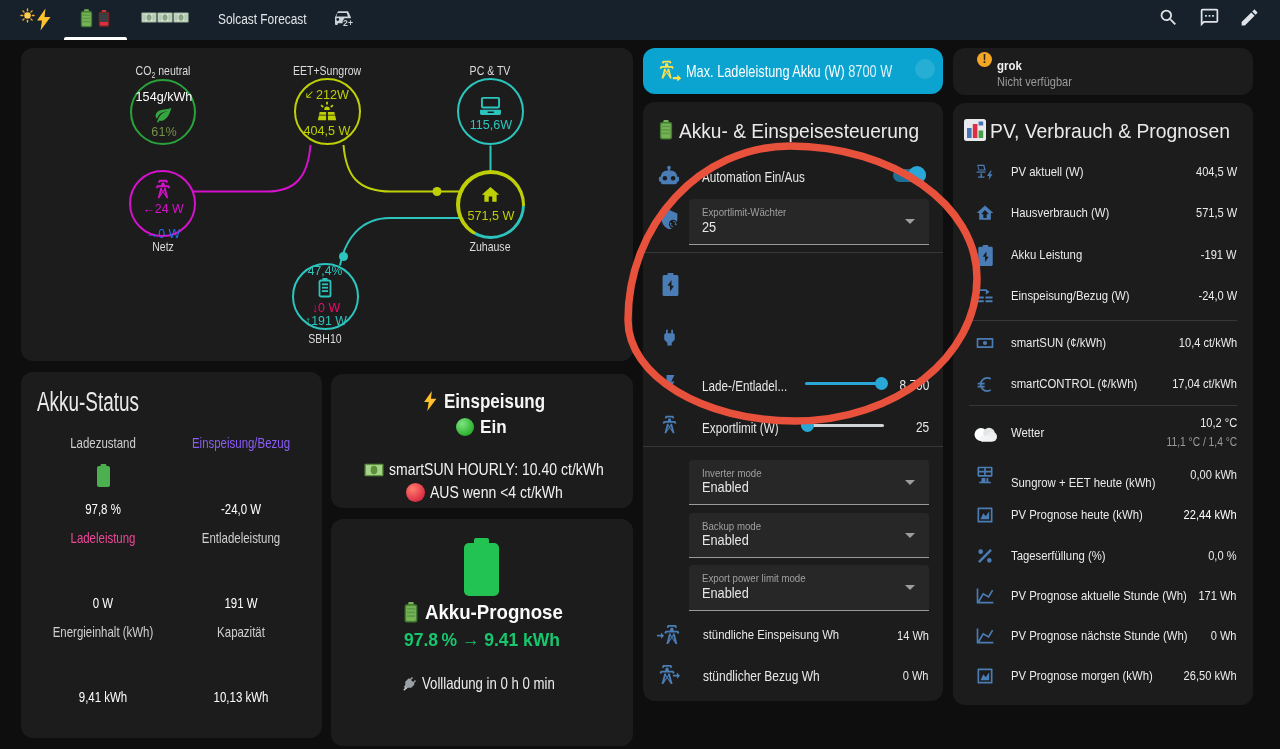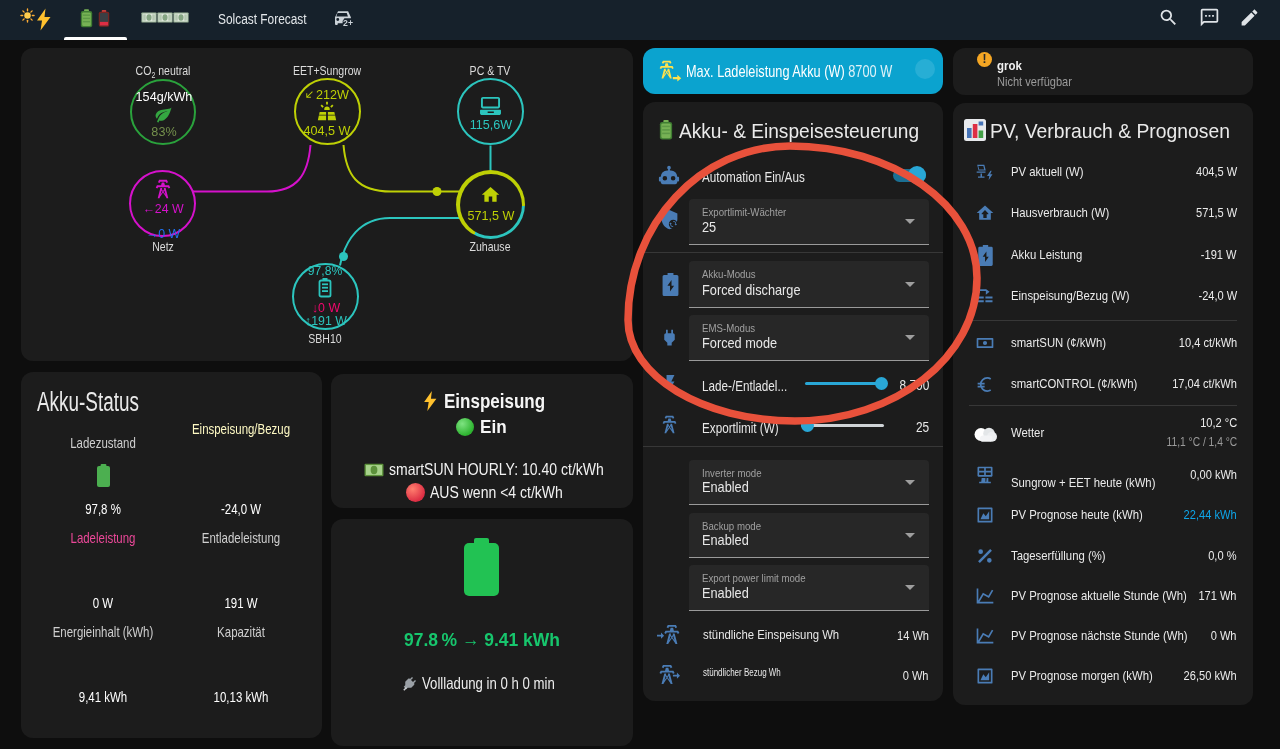--- a/index.html
+++ b/index.html
@@ -90,21 +90,21 @@
 <div style="position:absolute;font-size:13.5px;color:#dcdcdc;white-space:nowrap;left:306px;top:15px;transform:translateX(-50%);"><span style="display:inline-block;transform:scaleX(0.78);transform-origin:50% 50%;">EET+Sungrow</span></div>
 <div style="position:absolute;font-size:13.5px;color:#dcdcdc;white-space:nowrap;left:469px;top:15px;transform:translateX(-50%);"><span style="display:inline-block;transform:scaleX(0.78);transform-origin:50% 50%;">PC &amp; TV</span></div>
 <div style="position:absolute;font-size:13.5px;color:#dcdcdc;white-space:nowrap;left:142px;top:191px;transform:translateX(-50%);"><span style="display:inline-block;transform:scaleX(0.78);transform-origin:50% 50%;">Netz</span></div>
 <div style="position:absolute;font-size:13.5px;color:#dcdcdc;white-space:nowrap;left:469px;top:191px;transform:translateX(-50%);"><span style="display:inline-block;transform:scaleX(0.78);transform-origin:50% 50%;">Zuhause</span></div>
 <div style="position:absolute;font-size:13.5px;color:#dcdcdc;white-space:nowrap;left:304px;top:283px;transform:translateX(-50%);"><span style="display:inline-block;transform:scaleX(0.78);transform-origin:50% 50%;">SBH10</span></div>
 <div class="abs" style="left:109px;top:31px;width:66px;height:66px;border-radius:50%;border:2px solid #2aa23c;"></div>
 <div style="position:absolute;font-size:13px;color:#fff;white-space:nowrap;left:142.5px;top:41px;transform:translateX(-50%);"><span style="display:inline-block;transform:scaleX(0.97);transform-origin:50% 50%;">154g/kWh</span></div>
 <svg style="position:absolute;left:133px;top:57px;" width="19" height="19" viewBox="0 0 24 24" fill="#34a641">
       <path d="M17,8C8,10 5.9,16.17 3.82,21.34L5.71,22L6.66,19.7C7.14,19.87 7.64,20 8,20C19,20 22,3 22,3C21,5 14,5.25 9,6.25C4,7.25 2,11.5 2,13.5C2,15.5 3.75,17.25 3.75,17.25C7,8 17,8 17,8Z"></path>
     </svg>
-<div style="position:absolute;font-size:13px;color:#74904c;white-space:nowrap;left:142.5px;top:76px;transform:translateX(-50%);"><span style="display:inline-block;transform:scaleX(0.97);transform-origin:50% 50%;">83%</span></div>
+<div style="position:absolute;font-size:13px;color:#74904c;white-space:nowrap;left:142.5px;top:76px;transform:translateX(-50%);"><span style="display:inline-block;transform:scaleX(0.97);transform-origin:50% 50%;">61%</span></div>
 <div class="abs" style="left:273px;top:30px;width:67px;height:67px;border-radius:50%;border:2px solid #bed005;"></div>
 <div style="position:absolute;left:306px;top:39px;transform:translateX(-50%);font-size:13px;color:#bed005;white-space:nowrap;"><svg width="11" height="11" viewBox="0 0 24 24" fill="#bed005" style="vertical-align:-1px;margin-right:1px">
         <path d="M19,6.41L17.59,5L7,15.59V9H5V19H15V17H8.41L19,6.41Z"></path>
       </svg><span style="display:inline-block;transform:scaleX(0.97);transform-origin:0 50%;">212W</span></div>
 <svg style="position:absolute;left:294px;top:52px;" width="24" height="22" viewBox="0 0 24 24" fill="#bed005">
       <path d="M3.33,16H11V13H4L3.33,16M13,16H20.67L20,13H13V16M20.9,17H13V22H22L20.9,17M2,22H11V17H3.1L2,22M11,2H13V5H11V2M17.66,4.93L19.07,6.34L16.95,8.46L15.54,7.05L17.66,4.93M4.93,6.34L6.34,4.93L8.46,7.05L7.05,8.46L4.93,6.34M12,7A3,3 0 0,1 15,10C15,10.35 14.94,10.69 14.83,11H9.17C9.06,10.69 9,10.35 9,10A3,3 0 0,1 12,7Z"></path>
     </svg>
 <div style="position:absolute;font-size:13px;color:#bed005;white-space:nowrap;left:306px;top:75px;transform:translateX(-50%);"><span style="display:inline-block;transform:scaleX(0.97);transform-origin:50% 50%;">404,5 W</span></div>
 <div class="abs" style="left:436px;top:30px;width:67px;height:67px;border-radius:50%;border:2px solid #2cc5be;"></div>
 <svg style="position:absolute;left:458px;top:48px;" width="23" height="20" viewBox="0 0 24 21" fill="#2cc5be">
@@ -117,35 +117,35 @@
     </svg>
 <div style="position:absolute;font-size:13px;color:#d511cb;white-space:nowrap;left:142px;top:153px;transform:translateX(-50%);"><span style="display:inline-block;transform:scaleX(0.95);transform-origin:50% 50%;">←24 W</span></div>
 <div style="position:absolute;font-size:13px;color:#2072f0;white-space:nowrap;left:142px;top:166px;transform:translateX(-50%);margin-top:12px;"><span style="display:inline-block;transform:scaleX(0.95);transform-origin:50% 50%;">→0 W</span></div>
 <div class="abs" style="left:435px;top:122px;width:69px;height:69px;border-radius:50%;background:conic-gradient(#bed005 0 25.5%, #2cc5be 25.5% 58%, #bed005 58% 100%);"></div>
 <div class="abs" style="left:438.5px;top:125.5px;width:62px;height:62px;border-radius:50%;background:#1c1c1c;"></div>
 <svg style="position:absolute;left:459px;top:136px;" width="21" height="19" viewBox="0 0 24 21" fill="#bed005">
       <path d="M10,20V14H14V20H19V12H22L12,3L2,12H5V20H10Z"></path>
     </svg>
 <div style="position:absolute;font-size:13px;color:#bed005;white-space:nowrap;left:469.5px;top:160px;transform:translateX(-50%);"><span style="display:inline-block;transform:scaleX(0.97);transform-origin:50% 50%;">571,5 W</span></div>
 <div class="abs" style="left:271px;top:215px;width:67px;height:67px;border-radius:50%;border:2px solid #2cc5be;"></div>
-<div style="position:absolute;font-size:12.5px;color:#2cc5be;white-space:nowrap;left:304px;top:216px;transform:translateX(-50%);"><span style="display:inline-block;transform:scaleX(0.97);transform-origin:50% 50%;">97,8%</span></div>
+<div style="position:absolute;font-size:12.5px;color:#2cc5be;white-space:nowrap;left:304px;top:216px;transform:translateX(-50%);"><span style="display:inline-block;transform:scaleX(0.97);transform-origin:50% 50%;">47,4%</span></div>
 <svg class="abs" style="left:296px;top:230px" width="16" height="20" viewBox="0 0 16 20" fill="none" stroke="#2cc5be">
       <rect x="2.5" y="2.5" width="11" height="16" rx="1.6" stroke-width="1.8"></rect>
       <rect x="5.5" y="0" width="5" height="2" fill="#2cc5be" stroke="none"></rect>
       <rect x="5" y="5.4" width="6" height="1.8" fill="#2cc5be" stroke="none"></rect>
       <rect x="5" y="8.8" width="6" height="1.8" fill="#2cc5be" stroke="none"></rect>
       <rect x="5" y="12.2" width="6" height="1.8" fill="#2cc5be" stroke="none"></rect>
     </svg>
 <div style="position:absolute;font-size:13px;color:#f2076e;white-space:nowrap;left:305px;top:252px;transform:translateX(-50%);"><span style="display:inline-block;transform:scaleX(0.95);transform-origin:50% 50%;">↓0 W</span></div>
 <div style="position:absolute;font-size:13px;color:#2cc5be;white-space:nowrap;left:305px;top:265px;transform:translateX(-50%);"><span style="display:inline-block;transform:scaleX(0.95);transform-origin:50% 50%;">↑191 W</span></div>
 </div>
 <div class="card" style="left:21px;top:372px;width:301px;height:366px;padding-left:12px;">
 <div style="position:absolute;font-size:27px;color:#eaeaea;white-space:nowrap;left:16px;top:15px;"><span style="display:inline-block;transform:scaleX(0.7);transform-origin:0 50%;">Akku-Status</span></div>
 <div style="position:absolute;font-size:14.5px;color:#cfcfcf;white-space:nowrap;left:82px;top:63px;transform:translateX(-50%);"><span style="display:inline-block;transform:scaleX(0.79);transform-origin:50% 50%;">Ladezustand</span></div>
-<div style="position:absolute;font-size:14.5px;color:#fef9c3;white-space:nowrap;left:220px;top:49px;transform:translateX(-50%);"><span style="display:inline-block;transform:scaleX(0.79);transform-origin:50% 50%;">Einspeisung/Bezug</span></div>
+<div style="position:absolute;font-size:14.5px;color:#8b5cf6;white-space:nowrap;left:220px;top:63px;transform:translateX(-50%);"><span style="display:inline-block;transform:scaleX(0.79);transform-origin:50% 50%;">Einspeisung/Bezug</span></div>
 <svg style="position:absolute;left:75px;top:92px;" width="15" height="23" viewBox="0 0 15 23" fill="#4a7cb5">
       <rect x="4.6" y="0" width="5.8" height="3" rx="1" fill="#4caf50"></rect>
       <rect x="1" y="2" width="13" height="21" rx="2" fill="#4caf50"></rect>
     </svg>
 <div style="position:absolute;font-size:14.5px;color:#fff;white-space:nowrap;left:82px;top:129px;transform:translateX(-50%);"><span style="display:inline-block;transform:scaleX(0.79);transform-origin:50% 50%;">97,8 %</span></div>
 <div style="position:absolute;font-size:14.5px;color:#fff;white-space:nowrap;left:220px;top:129px;transform:translateX(-50%);"><span style="display:inline-block;transform:scaleX(0.79);transform-origin:50% 50%;">-24,0 W</span></div>
 <div style="position:absolute;font-size:14.5px;color:#ec4899;white-space:nowrap;left:82px;top:158px;transform:translateX(-50%);"><span style="display:inline-block;transform:scaleX(0.79);transform-origin:50% 50%;">Ladeleistung</span></div>
 <div style="position:absolute;font-size:14.5px;color:#cfcfcf;white-space:nowrap;left:220px;top:158px;transform:translateX(-50%);"><span style="display:inline-block;transform:scaleX(0.79);transform-origin:50% 50%;">Entladeleistung</span></div>
 <div style="position:absolute;font-size:14.5px;color:#fff;white-space:nowrap;left:82px;top:223px;transform:translateX(-50%);"><span style="display:inline-block;transform:scaleX(0.79);transform-origin:50% 50%;">0 W</span></div>
 <div style="position:absolute;font-size:14.5px;color:#fff;white-space:nowrap;left:220px;top:223px;transform:translateX(-50%);"><span style="display:inline-block;transform:scaleX(0.79);transform-origin:50% 50%;">191 W</span></div>
@@ -164,20 +164,28 @@
         <rect x="1.8" y="1.8" width="15.4" height="9.4" fill="#a7d28b"></rect>
         <ellipse cx="9.5" cy="6.5" rx="3.2" ry="4" fill="#5c913b"></ellipse>
       </svg><span style="display:inline-block;transform:scaleX(0.85);transform-origin:0 50%;">smartSUN HOURLY: 10.40 ct/kWh</span></div>
 <div class="abs" style="left:74.5px;top:109px;font-size:16.5px;white-space:nowrap;color:#f2f2f2"><span style="display:inline-block;width:19px;height:19px;border-radius:50%;background:radial-gradient(circle at 35% 32%,#ff7f6e,#dd2e44 70%);vertical-align:-4px;margin-right:5px"></span><span style="display:inline-block;transform:scaleX(0.85);transform-origin:0 50%;">AUS wenn &lt;4 ct/kWh</span></div>
 </div>
 <div class="card" style="left:331px;top:519px;width:302px;height:227px;">
 <svg style="position:absolute;left:133px;top:19px;" width="35" height="58" viewBox="0 0 35 58" fill="#4a7cb5">
       <rect x="10" y="0" width="15" height="8" rx="2" fill="#22c253"></rect>
       <rect x="0" y="5" width="35" height="53" rx="5" fill="#22c253"></rect>
     </svg>
+<div class="abs" style="left:71.5px;top:81px;font-size:20.5px;font-weight:700;white-space:nowrap;color:#fafafa"><svg width="16" height="21" viewBox="0 0 16 23" style="vertical-align:-4px;margin-right:6px">
+        <rect x="5" y="0" width="6" height="3" rx="1" fill="#77b255"></rect>
+        <rect x="1" y="2.4" width="14" height="20" rx="2.5" fill="#3f7d32"></rect>
+        <rect x="2.6" y="4" width="10.8" height="16.8" rx="1.5" fill="#77b255"></rect>
+        <rect x="3.6" y="6.5" width="8.8" height="1.8" fill="#5d9946"></rect>
+        <rect x="3.6" y="10.5" width="8.8" height="1.8" fill="#5d9946"></rect>
+        <rect x="3.6" y="14.5" width="8.8" height="1.8" fill="#5d9946"></rect>
+      </svg><span style="display:inline-block;transform:scaleX(0.91);transform-origin:0 50%;">Akku-Prognose</span></div>
 <div style="position:absolute;font-size:19px;color:#17c66d;white-space:nowrap;font-weight:700;left:151px;top:110px;transform:translateX(-50%);"><span style="display:inline-block;transform:scaleX(0.92);transform-origin:50% 50%;">97.8 % → 9.41 kWh</span></div>
 <div class="abs" style="left:69.5px;top:155px;font-size:16.5px;white-space:nowrap;color:#ededed"><svg width="17" height="17" viewBox="0 0 24 24" style="vertical-align:-3px;margin-right:4px">
         <path fill="#9aa0a6" d="M16,7V3H14V7H10V3H8V7C7,7 6,8 6,9V14.5L9.5,18V21H14.5V18L18,14.5V9C18,8 17,7 16,7Z" transform="rotate(45 12 12)"></path>
         <path fill="#c9cdd1" d="M3.2,20.8 L7,17 L8.5,18.5 L4.7,22.3Z"></path>
       </svg><span style="display:inline-block;transform:scaleX(0.8);transform-origin:0 50%;">Vollladung in 0 h 0 min</span></div>
 </div>
 <div class="card" style="left:643px;top:48px;width:300px;height:46px;background:#0ba3cf;overflow:hidden;">
 <div class="abs" style="left:272px;top:11px;width:20px;height:20px;border-radius:50%;background:#27aed5;"></div>
 <svg style="position:absolute;left:13px;top:10px;" width="26" height="26" viewBox="0 0 24 24" fill="#ffe24b">
       <g transform="scale(0.82) translate(0,1)">
@@ -208,33 +216,23 @@
       <div style="position:absolute;right:14px;top:20.0px;width:0;height:0;border-left:5px solid transparent;border-right:5px solid transparent;border-top:5px solid #9e9e9e;"></div>
     </div>
 <svg style="position:absolute;left:16px;top:107px;" width="21" height="21" viewBox="0 0 24 24" fill="#4a7cb5">
       <path d="M12,1L3,5V11C3,16.55 6.84,21.74 12,23C17.16,21.74 21,16.55 21,11V5L12,1Z"></path>
       <g transform="translate(16.2,17.2)">
         <circle r="5" fill="#1c1c1c"></circle>
         <path fill="#4a7cb5" d="M0,-3.4A3.4,3.4 0 0,1 3.4,0H2L4,2.3L6,0H4.6A4.6,4.6 0 0,0 0,-4.6V-3.4M0,3.4A3.4,3.4 0 0,1 -3.4,0H-2L-4,-2.3L-6,0H-4.6A4.6,4.6 0 0,0 0,4.6V3.4Z" transform="scale(0.75)"></path>
       </g>
     </svg>
 <div class="divider" style="left:0;top:150px;width:300px;"></div>
-<div class="sel" style="top:159px;height:47px;">
-      <div style="position:absolute;left:13px;top:7px;font-size:11.5px;color:#a0a0a0;white-space:nowrap;"><span style="display:inline-block;transform:scaleX(0.84);transform-origin:0 50%;">Akku-Modus</span></div>
-      <div style="position:absolute;left:13px;bottom:9px;font-size:15px;color:#e8e8e8;white-space:nowrap;"><span style="display:inline-block;transform:scaleX(0.85);transform-origin:0 50%;">Forced discharge</span></div>
-      <div style="position:absolute;right:14px;top:20.5px;width:0;height:0;border-left:5px solid transparent;border-right:5px solid transparent;border-top:5px solid #9e9e9e;"></div>
-    </div>
 <svg style="position:absolute;left:18px;top:171px;" width="19" height="23" viewBox="0 0 14 18" fill="#4a7cb5">
       <path d="M4.7,0H9.3V1.5H12A1.2,1.2 0 0,1 13.2,2.7V16.8A1.2,1.2 0 0,1 12,18H2A1.2,1.2 0 0,1 0.8,16.8V2.7A1.2,1.2 0 0,1 2,1.5H4.7V0M7.8,5.5L4.6,10H6.6V14.5L9.8,10H7.8V5.5Z" fill-rule="evenodd" clip-rule="evenodd"></path>
     </svg>
-<div class="sel" style="top:213px;height:46px;">
-      <div style="position:absolute;left:13px;top:7px;font-size:11.5px;color:#a0a0a0;white-space:nowrap;"><span style="display:inline-block;transform:scaleX(0.84);transform-origin:0 50%;">EMS-Modus</span></div>
-      <div style="position:absolute;left:13px;bottom:9px;font-size:15px;color:#e8e8e8;white-space:nowrap;"><span style="display:inline-block;transform:scaleX(0.85);transform-origin:0 50%;">Forced mode</span></div>
-      <div style="position:absolute;right:14px;top:20.0px;width:0;height:0;border-left:5px solid transparent;border-right:5px solid transparent;border-top:5px solid #9e9e9e;"></div>
-    </div>
 <svg style="position:absolute;left:16px;top:225px;" width="21" height="21" viewBox="0 0 24 24" fill="#4a7cb5">
       <path d="M16,7V3H14V7H10V3H8V7C7,7 6,8 6,9V14.5L9.5,18V21H14.5V18L18,14.5V9C18,8 17,7 16,7Z"></path>
     </svg>
 <svg style="position:absolute;left:18px;top:270px;" width="19" height="22" viewBox="0 0 24 24" fill="#4a7cb5">
       <path d="M7,2V13H10V22L17,10H13L17,2H7Z"></path>
     </svg>
 <div style="position:absolute;font-size:15px;color:#e8e8e8;white-space:nowrap;left:59px;top:275px;"><span style="display:inline-block;transform:scaleX(0.78);transform-origin:0 50%;">Lade-/Entladel...</span></div>
 <div class="abs" style="left:162px;top:279.5px;width:78px;height:3px;border-radius:2px;background:#29a7d6;"></div>
 <div class="abs" style="left:231.5px;top:274.5px;width:13px;height:13px;border-radius:50%;background:#29a7d6;"></div>
 <div style="position:absolute;font-size:14.5px;color:#e8e8e8;white-space:nowrap;right:14px;top:275px;text-align:right;"><span style="display:inline-block;transform:scaleX(0.82);transform-origin:100% 50%;">8.700</span></div>
@@ -269,21 +267,21 @@
       <path d="M0,12.2H4.2V10L7.4,13.2L4.2,16.4V14.2H0V12.2Z"></path>
     </svg>
 <div style="position:absolute;font-size:13.5px;color:#e8e8e8;white-space:nowrap;left:60px;top:525px;"><span style="display:inline-block;transform:scaleX(0.84);transform-origin:0 50%;">stündliche Einspeisung Wh</span></div>
 <div style="position:absolute;font-size:13.5px;color:#e8e8e8;white-space:nowrap;right:14px;top:526px;text-align:right;"><span style="display:inline-block;transform:scaleX(0.82);transform-origin:100% 50%;">14 Wh</span></div>
 <svg style="position:absolute;left:14px;top:561px;" width="23" height="23" viewBox="0 0 24 24" fill="#4a7cb5">
       <g transform="translate(-1.5,0)">
         <path d="M8.28,5.45L6.5,4.55L7.76,2H16.23L17.5,4.55L15.72,5.44L15,4H9L8.28,5.45M18.62,8H14.09L13.3,5H10.7L9.91,8H5.38L4.1,10.55L5.89,11.44L6.62,10H17.38L18.1,11.45L19.89,10.56L18.62,8M17.77,22H15.7L15.46,21.1L12,15.9L8.53,21.1L8.3,22H6.23L9.12,11H11.19L10.83,12.35L12,14.1L13.16,12.35L12.81,11H14.88L17.77,22M11.4,15L10.5,13.65L9.32,18.13L11.4,15M14.68,18.12L13.5,13.64L12.6,15L14.68,18.12Z"></path>
       </g>
       <path d="M16.6,12.2H20.8V10L24,13.2L20.8,16.4V14.2H16.6V12.2Z"></path>
     </svg>
-<div style="position:absolute;font-size:10px;color:#e8e8e8;white-space:nowrap;left:60px;top:565px;"><span style="display:inline-block;transform:scaleX(0.8);transform-origin:0 50%;">stündlicher Bezug Wh</span></div>
+<div style="position:absolute;font-size:15px;color:#e8e8e8;white-space:nowrap;left:60px;top:565px;"><span style="display:inline-block;transform:scaleX(0.8);transform-origin:0 50%;">stündlicher Bezug Wh</span></div>
 <div style="position:absolute;font-size:13.5px;color:#e8e8e8;white-space:nowrap;right:14px;top:566px;text-align:right;"><span style="display:inline-block;transform:scaleX(0.82);transform-origin:100% 50%;">0 Wh</span></div>
 </div>
 <div class="card" style="left:953px;top:48px;width:300px;height:47px;">
 <div class="abs" style="left:24px;top:4px;width:15px;height:15px;border-radius:50%;background:#f5a623;color:#2a2a2a;font-size:12px;font-weight:700;text-align:center;line-height:15px;">!</div>
 <div style="position:absolute;font-size:13.5px;color:#f1f1f1;white-space:nowrap;font-weight:700;left:44px;top:10px;"><span style="display:inline-block;transform:scaleX(0.85);transform-origin:0 50%;">grok</span></div>
 <div style="position:absolute;font-size:13px;color:#9b9b9b;white-space:nowrap;left:44px;top:26px;"><span style="display:inline-block;transform:scaleX(0.85);transform-origin:0 50%;">Nicht verfügbar</span></div>
 </div>
 <div class="card" style="left:953px;top:103px;width:300px;height:602px;">
 <svg style="position:absolute;left:10px;top:15px;" width="24" height="24" viewBox="0 0 24 24" fill="#4a7cb5">
       <rect x="1" y="1" width="22" height="22" rx="2.5" fill="#e8eaed"></rect>
@@ -333,21 +331,21 @@
 <div style="position:absolute;font-size:13.5px;color:#ebebeb;white-space:nowrap;left:58px;top:322px;"><span style="display:inline-block;transform:scaleX(0.84);transform-origin:0 50%;">Wetter</span></div>
 <svg style="position:absolute;left:22.0px;top:362.0px;" width="20" height="20" viewBox="0 0 24 24" fill="#4a7cb5">
       <path d="M4,2H20A1,1 0 0,1 21,3V13A1,1 0 0,1 20,14H4A1,1 0 0,1 3,13V3A1,1 0 0,1 4,2M5,4V7H11V4H5M13,4V7H19V4H13M5,9V12H11V9H5M13,9V12H19V9H13M8,15.5H10.5L10,20H12.5V15.5H14L13.5,20H16V15.5M5,20H19V22H5V20Z M8,15.5L7.5,20H10L10.5,15.5H8Z"></path>
     </svg>
 <div style="position:absolute;font-size:13.5px;color:#ebebeb;white-space:nowrap;left:58px;top:372px;"><span style="display:inline-block;transform:scaleX(0.84);transform-origin:0 50%;">Sungrow + EET heute (kWh)</span></div>
 <div style="position:absolute;font-size:13.5px;color:#ebebeb;white-space:nowrap;right:16px;top:364px;text-align:right;"><span style="display:inline-block;transform:scaleX(0.82);transform-origin:100% 50%;">0,00 kWh</span></div>
 <svg style="position:absolute;left:22.0px;top:402.0px;" width="20" height="20" viewBox="0 0 24 24" fill="#4a7cb5">
       <path d="M4,3H20A1,1 0 0,1 21,4V20A1,1 0 0,1 20,21H4A1,1 0 0,1 3,20V4A1,1 0 0,1 4,3M5,5V19H19V5H5M6.5,17L10,10L13,13.5L17,7.5V17H6.5Z"></path>
     </svg>
 <div style="position:absolute;font-size:13.5px;color:#ebebeb;white-space:nowrap;left:58px;top:404px;"><span style="display:inline-block;transform:scaleX(0.84);transform-origin:0 50%;">PV Prognose heute (kWh)</span></div>
-<div style="position:absolute;font-size:13.5px;color:#0ea5e9;white-space:nowrap;right:16px;top:404px;text-align:center;"><span style="display:inline-block;transform:scaleX(0.82);transform-origin:100% 50%;">22,44 kWh</span></div>
+<div style="position:absolute;font-size:13.5px;color:#ffffff;white-space:nowrap;right:16px;top:404px;text-align:center;"><span style="display:inline-block;transform:scaleX(0.82);transform-origin:100% 50%;">22,44 kWh</span></div>
 <svg style="position:absolute;left:22.0px;top:443.0px;" width="20" height="20" viewBox="0 0 24 24" fill="#4a7cb5">
       <path d="M18.2,3.7L20.3,5.8L5.8,20.3L3.7,18.2L18.2,3.7M6.8,4A2.8,2.8 0 0,1 9.6,6.8A2.8,2.8 0 0,1 6.8,9.6A2.8,2.8 0 0,1 4,6.8A2.8,2.8 0 0,1 6.8,4M17.2,14.4A2.8,2.8 0 0,1 20,17.2A2.8,2.8 0 0,1 17.2,20A2.8,2.8 0 0,1 14.4,17.2A2.8,2.8 0 0,1 17.2,14.4Z"></path>
     </svg>
 <div style="position:absolute;font-size:13.5px;color:#ebebeb;white-space:nowrap;left:58px;top:445px;"><span style="display:inline-block;transform:scaleX(0.84);transform-origin:0 50%;">Tageserfüllung (%)</span></div>
 <div style="position:absolute;font-size:13.5px;color:#ebebeb;white-space:nowrap;right:16px;top:445px;text-align:right;"><span style="display:inline-block;transform:scaleX(0.82);transform-origin:100% 50%;">0,0 %</span></div>
 <svg style="position:absolute;left:22.0px;top:483.0px;" width="20" height="20" viewBox="0 0 24 24" fill="#4a7cb5">
       <path d="M16,11.78L20.24,4.45L21.97,5.45L16.74,14.5L10.23,10.75L5.46,19H22V21H2V3H4V17.54L9.5,8L16,11.78Z"></path>
     </svg>
 <div style="position:absolute;font-size:13.5px;color:#ebebeb;white-space:nowrap;left:58px;top:485px;"><span style="display:inline-block;transform:scaleX(0.84);transform-origin:0 50%;">PV Prognose aktuelle Stunde (Wh)</span></div>
 <div style="position:absolute;font-size:13.5px;color:#ebebeb;white-space:nowrap;right:16px;top:485px;text-align:right;"><span style="display:inline-block;transform:scaleX(0.82);transform-origin:100% 50%;">171 Wh</span></div>

